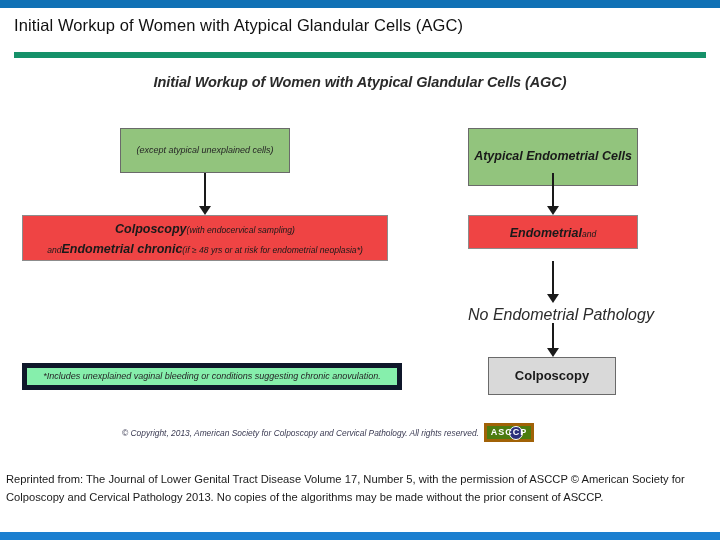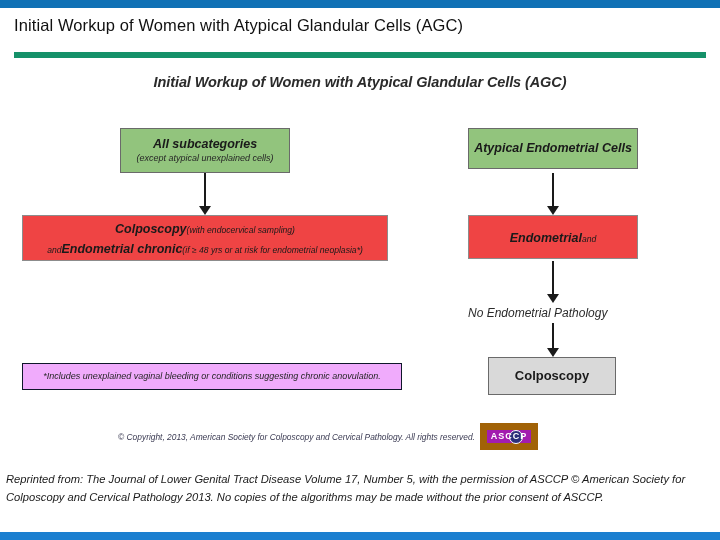--- a/index.html
+++ b/index.html
@@ -82,22 +82,22 @@
   }
   .box-yellow {
     background: #ef4444;
     border: 1px solid #8c8c8c;
   }
   .box-gray {
     background: #d9d9d9;
     border: 1px solid #6a6a6a;
   }
   .box-blue {
-    background: #f0abfc;
-    border: 1px solid #0f172a;
+    background: #86efac;
+    border: 5px solid #0f172a;
   }
 
   .ln { display: block; white-space: nowrap; }
   .b-main {
     font-weight: bold;
     font-style: italic;
     font-size: 12.5px;
   }
   .b-sub {
     font-style: italic;
@@ -114,30 +114,30 @@
     font-weight: normal;
     font-size: 8.6px;
   }
 
   
   #box-all-subcategories { left: 120px; top: 68px; width: 170px; height: 45px; }
   #box-colposcopy-endo   { left: 22px;  top: 155px; width: 366px; height: 46px; }
   #box-footnote          { left: 22px;  top: 303px; width: 380px; height: 27px; }
 
   
-  #box-atypical-endometrial { left: 468px; top: 68px;  width: 170px; height: 41px; }
-  #box-endo-endocervical    { left: 468px; top: 155px; width: 170px; height: 44px; }
+  #box-atypical-endometrial { left: 468px; top: 68px;  width: 170px; height: 58px; }
+  #box-endo-endocervical    { left: 468px; top: 155px; width: 170px; height: 34px; }
   #box-colposcopy-gray      { left: 488px; top: 297px; width: 128px; height: 38px; }
 
   .no-path-label {
     position: absolute;
     left: 468px; top: 246px;
     width: 170px;
-    text-align: left;
-    font-size: 12px;
+    text-align: right;
+    font-size: 16px;
     font-style: italic;
     color: #2b2b2b;
     white-space: nowrap;
   }
 
   
   .arrow {
     position: absolute;
     width: 12px;
   }
@@ -172,22 +172,22 @@
     color: #3a3a52;
     white-space: nowrap;
   }
   .copyright .txt { vertical-align: middle; }
   .logo {
     display: inline-block;
     vertical-align: middle;
     margin-left: 5px;
     position: relative;
     width: 44px; height: 13px;
-    background: #a21caf;
-    border: 7px solid #a16207;
+    background: #4d7c0f;
+    border: 3px solid #a16207;
   }
   .logo .logo-text {
     position: absolute;
     left: 0; top: 0;
     width: 44px; height: 13px;
     line-height: 13px;
     text-align: center;
     font-size: 9px;
     font-weight: bold;
     font-style: normal;
@@ -202,40 +202,38 @@
     border-radius: 50%;
     background: #2b2f7a;
   }
 
   
   .caption {
     position: absolute;
     left: 6px; top: 470px;
     width: 706px;
     font-size: 11.2px;
-    font-style: italic;
     color: #1a1a1a;
     line-height: 1.62;
   }
 </style>
 </head>
 <body>
 
 <div class="top-bar"></div>
 
 <div class="slide-title">Initial Workup of Women with Atypical Glandular Cells (AGC)</div>
 
 <div class="title-rule"></div>
 
 <div class="diagram">
 
   <div class="diagram-title">Initial Workup of Women with Atypical Glandular Cells (AGC)</div>
 
   <div class="box box-green" id="box-all-subcategories">
-    <span class="ln b-main">All subcategories</span>
     <span class="ln b-sub">(except atypical unexplained cells)</span>
   </div>
 
   <div class="arrow" id="arrow-left-1">
     <span class="shaft" style="height:33px;"></span>
     <span class="head" style="top:33px;"></span>
   </div>
 
   <div class="box box-yellow" id="box-colposcopy-endo">
     <span class="ln">

